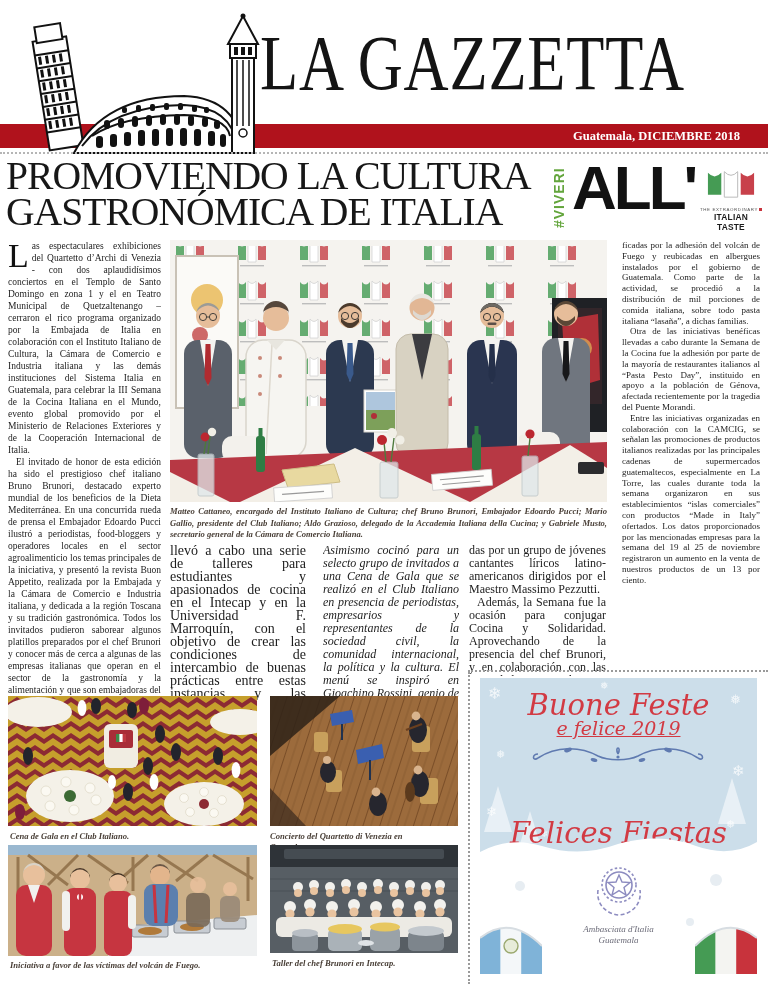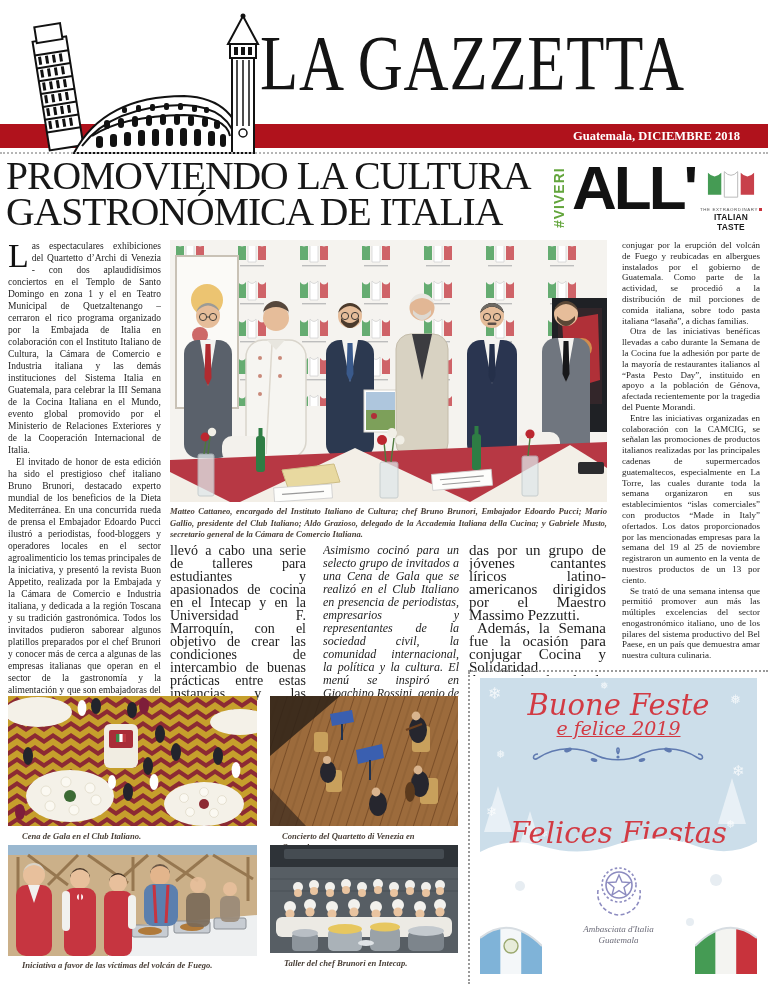--- a/index.html
+++ b/index.html
@@ -31,27 +31,27 @@
   .taste-l1 .dot{display:inline-block;width:3px;height:3px;background:#c8333c;vertical-align:middle;margin-left:1px;}
   .taste-l2{font-family:"Liberation Sans",sans-serif;font-size:8.4px;font-weight:700;color:#1b1b1b;letter-spacing:0.2px;}
 
   
   .col{position:absolute;text-align:justify;overflow:hidden;}
   .col p{margin:0;text-indent:8px;}
   .col p.first{text-indent:0;}
   .c1{left:8px;top:240px;width:153px;height:466px;font-size:9.5px;line-height:12px;}
   .c2{left:170px;top:544px;width:136px;height:156px;font-size:14px;line-height:13px;}
   .c3{left:323px;top:544px;width:136px;height:156px;font-size:12px;line-height:13px;font-style:italic;}
-  .c4{left:469px;top:544px;width:137px;height:132px;font-size:15px;line-height:13px;}
+  .c4{left:469px;top:544px;width:137px;height:132px;font-size:12px;line-height:13px;}
   .c5{left:622px;top:240px;width:138px;height:425px;font-size:9px;line-height:10.8px;}
   .dropcap{float:left;font-size:34px;line-height:28px;padding:2px 3px 0 0;font-weight:400;color:#111;}
 
   
   .photo{position:absolute;overflow:hidden;}
-  .cap{position:absolute;font-style:italic;font-weight:700;color:#4a4038;font-size:8.6px;line-height:11px;margin-left:12px;}
+  .cap{position:absolute;font-style:italic;font-weight:700;color:#4a4038;font-size:8.6px;line-height:11px;}
   .main-cap{left:170px;top:506px;width:437px;font-style:italic;font-weight:700;
     color:#4a4038;font-size:8.6px;line-height:11.5px;text-align:justify;position:absolute;}
 
   
   .dot-v{left:468px;top:672px;height:312px;border-left:2px dotted #9a9a9a;width:0;}
   .dot-h{left:468px;top:670px;width:300px;border-top:2px dotted #9a9a9a;height:0;}
 
   
   .card{left:480px;top:678px;width:277px;height:296px;background:#ccdeea;overflow:hidden;}
   .card-txt{position:absolute;width:100%;text-align:center;color:#d23a43;
@@ -337,24 +337,23 @@
   <div class="col c3">
     <p class="first">Asimismo cocinó para un selecto grupo de invitados a una Cena de Gala que se realizó en el Club Italiano en presencia de periodistas, empresarios y representantes de la sociedad civil, la comunidad internacional, la política y la cultura. El menú se inspiró en Gioachino Rossini, genio de la ópera pero también reconocido gourmet, que fue recordado con algunas arias interpreta-</p>
   </div>
 
   <div class="col c4">
     <p class="first">das por un grupo de jóvenes cantantes líricos latino-americanos dirigidos por el Maestro Massimo Pezzutti.</p>
     <p>Además, la Semana fue la ocasión para conjugar Cocina y Solidaridad. Aprovechando de la presencia del chef Brunori, y en colaboración con las autoridades guatemaltecas y la Cruz Roja Internacional, se organizó una jornada con las familias damni-</p>
   </div>
 
   <div class="col c5">
-    <p class="first">conjugar por la erupción del volcán de Fuego y reubicadas en albergues instalados por el gobierno de Guatemala. Como parte de la actividad, se procedió a la distribución de mil porciones de comida italiana, sobre todo pasta italiana “lasaña”, a dichas familias.</p>
+    <p class="first">ficadas por la adhesión del volcán de Fuego y reubicadas en albergues instalados por el gobierno de Guatemala. Como parte de la actividad, se procedió a la distribución de mil porciones de comida italiana, sobre todo pasta italiana “lasaña”, a dichas familias.</p>
     <p>Otra de las iniciativas benéficas llevadas a cabo durante la Semana de la Cocina fue la adhesión por parte de la mayoría de restaurantes italianos al “Pasta Pesto Day”, instituido en apoyo a la población de Génova, afectada recientemente por la tragedia del Puente Morandi.</p>
     <p>Entre las iniciativas organizadas en colaboración con la CAMCIG, se señalan las promociones de productos italianos realizadas por las principales cadenas de supermercados guatemaltecos, especialmente en La Torre, las cuales durante toda la semana organizaron en sus establecimientos “islas comerciales” con productos “Made in Italy” ofertados. Los datos proporcionados por las mencionadas empresas para la semana del 19 al 25 de noviembre registraron un aumento en la venta de nuestros productos de un 13 por ciento.</p>
-    <p>Se trató de una semana intensa que permitió promover aun más las múltiples excelencias del sector enogastronómico italiano, uno de los pilares del sistema productivo del Bel Paese, en un país que demuestra amar nuestra cultura culinaria.</p>
 
   </div>
 
   <div class="abs dot-h"></div>
   <div class="abs dot-v"></div>
 
   <div class="photo" style="left:8px;top:696px;width:249px;height:130px;">
     <svg width="249" height="130" viewBox="0 0 249 130">
       <defs>
         <pattern id="chev2" width="18" height="12" patternUnits="userSpaceOnUse">

